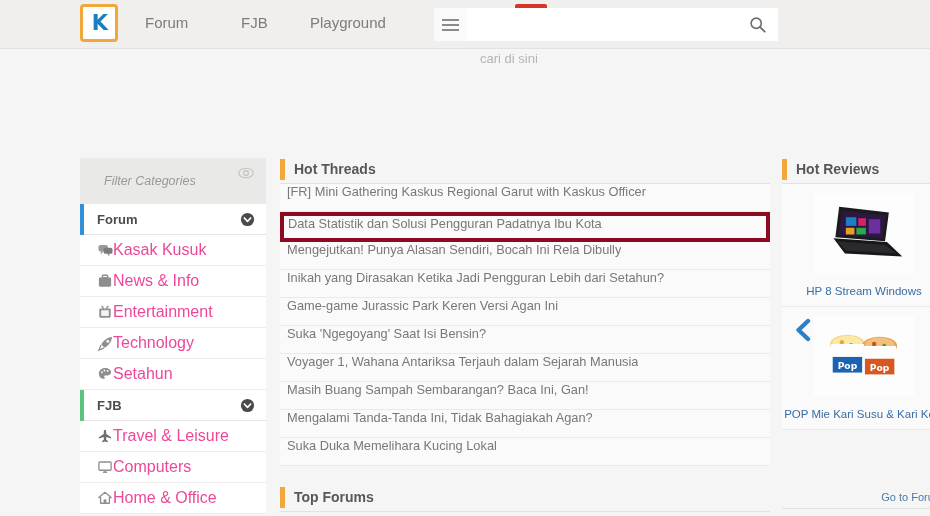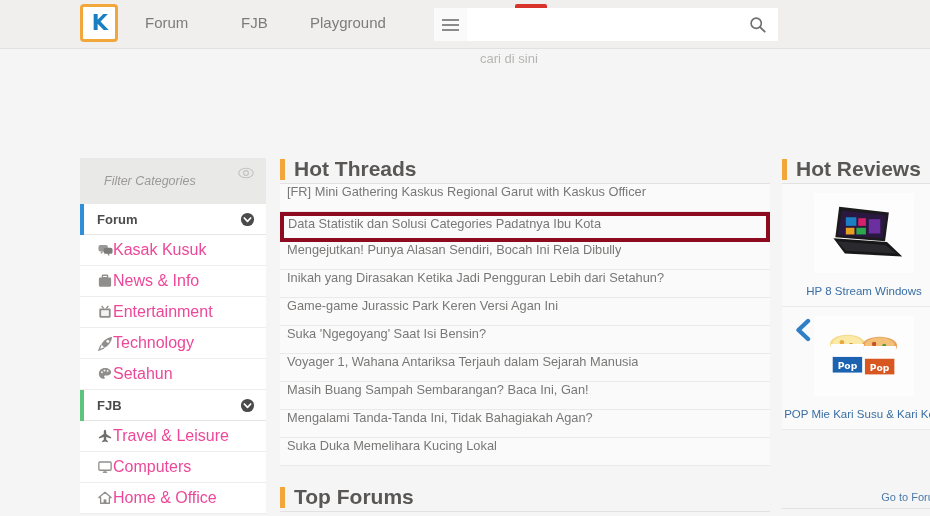--- a/index.html
+++ b/index.html
@@ -147,21 +147,21 @@
     height: 29px;
     display: flex; align-items: center;
     border-bottom: 1px solid #e3e2e0;
     padding-bottom: 1px;
   }
   .sec-head .obar {
     width: 5px; height: 21px; background: #f2a73b;
     flex: 0 0 5px; margin-top: 1px;
   }
   .sec-head .stitle {
-    margin-left: 9px; font-size: 21px; font-weight: bold; color: #585756;
+    margin-left: 9px; font-size: 14px; font-weight: bold; color: #585756;
   }
   .see-more {
     position: absolute; right: 3px; top: 16px;
     font-size: 10.5px; color: #4c7aa8; cursor: pointer; margin-top: 38px;
   }
 
   .thread {
     position: relative;
     height: 28px;
     display: flex; align-items: flex-start;
@@ -373,21 +373,21 @@
   <div class="sec-head">
     <div class="obar"></div>
     <span class="stitle">Hot Threads</span>
     <span class="see-more">See More</span>
   </div>
 
   <div class="thread">
     <span>[FR] Mini Gathering Kaskus Regional Garut with Kaskus Officer</span>
   </div>
   <div class="thread highlight">
-    <span>Data Statistik dan Solusi Categories Padatnya Ibu Kota</span>
+    <span>Data Statistik dan Solusi Pengguran Padatnya Ibu Kota</span>
   </div>
   <div class="thread">
     <span>Mengejutkan! Punya Alasan Sendiri, Bocah Ini Rela Dibully</span>
   </div>
   <div class="thread">
     <span>Inikah yang Dirasakan Ketika Jadi Pengguran Lebih dari Setahun?</span>
   </div>
   <div class="thread">
     <span>Game-game Jurassic Park Keren Versi Agan Ini</span>
   </div>

